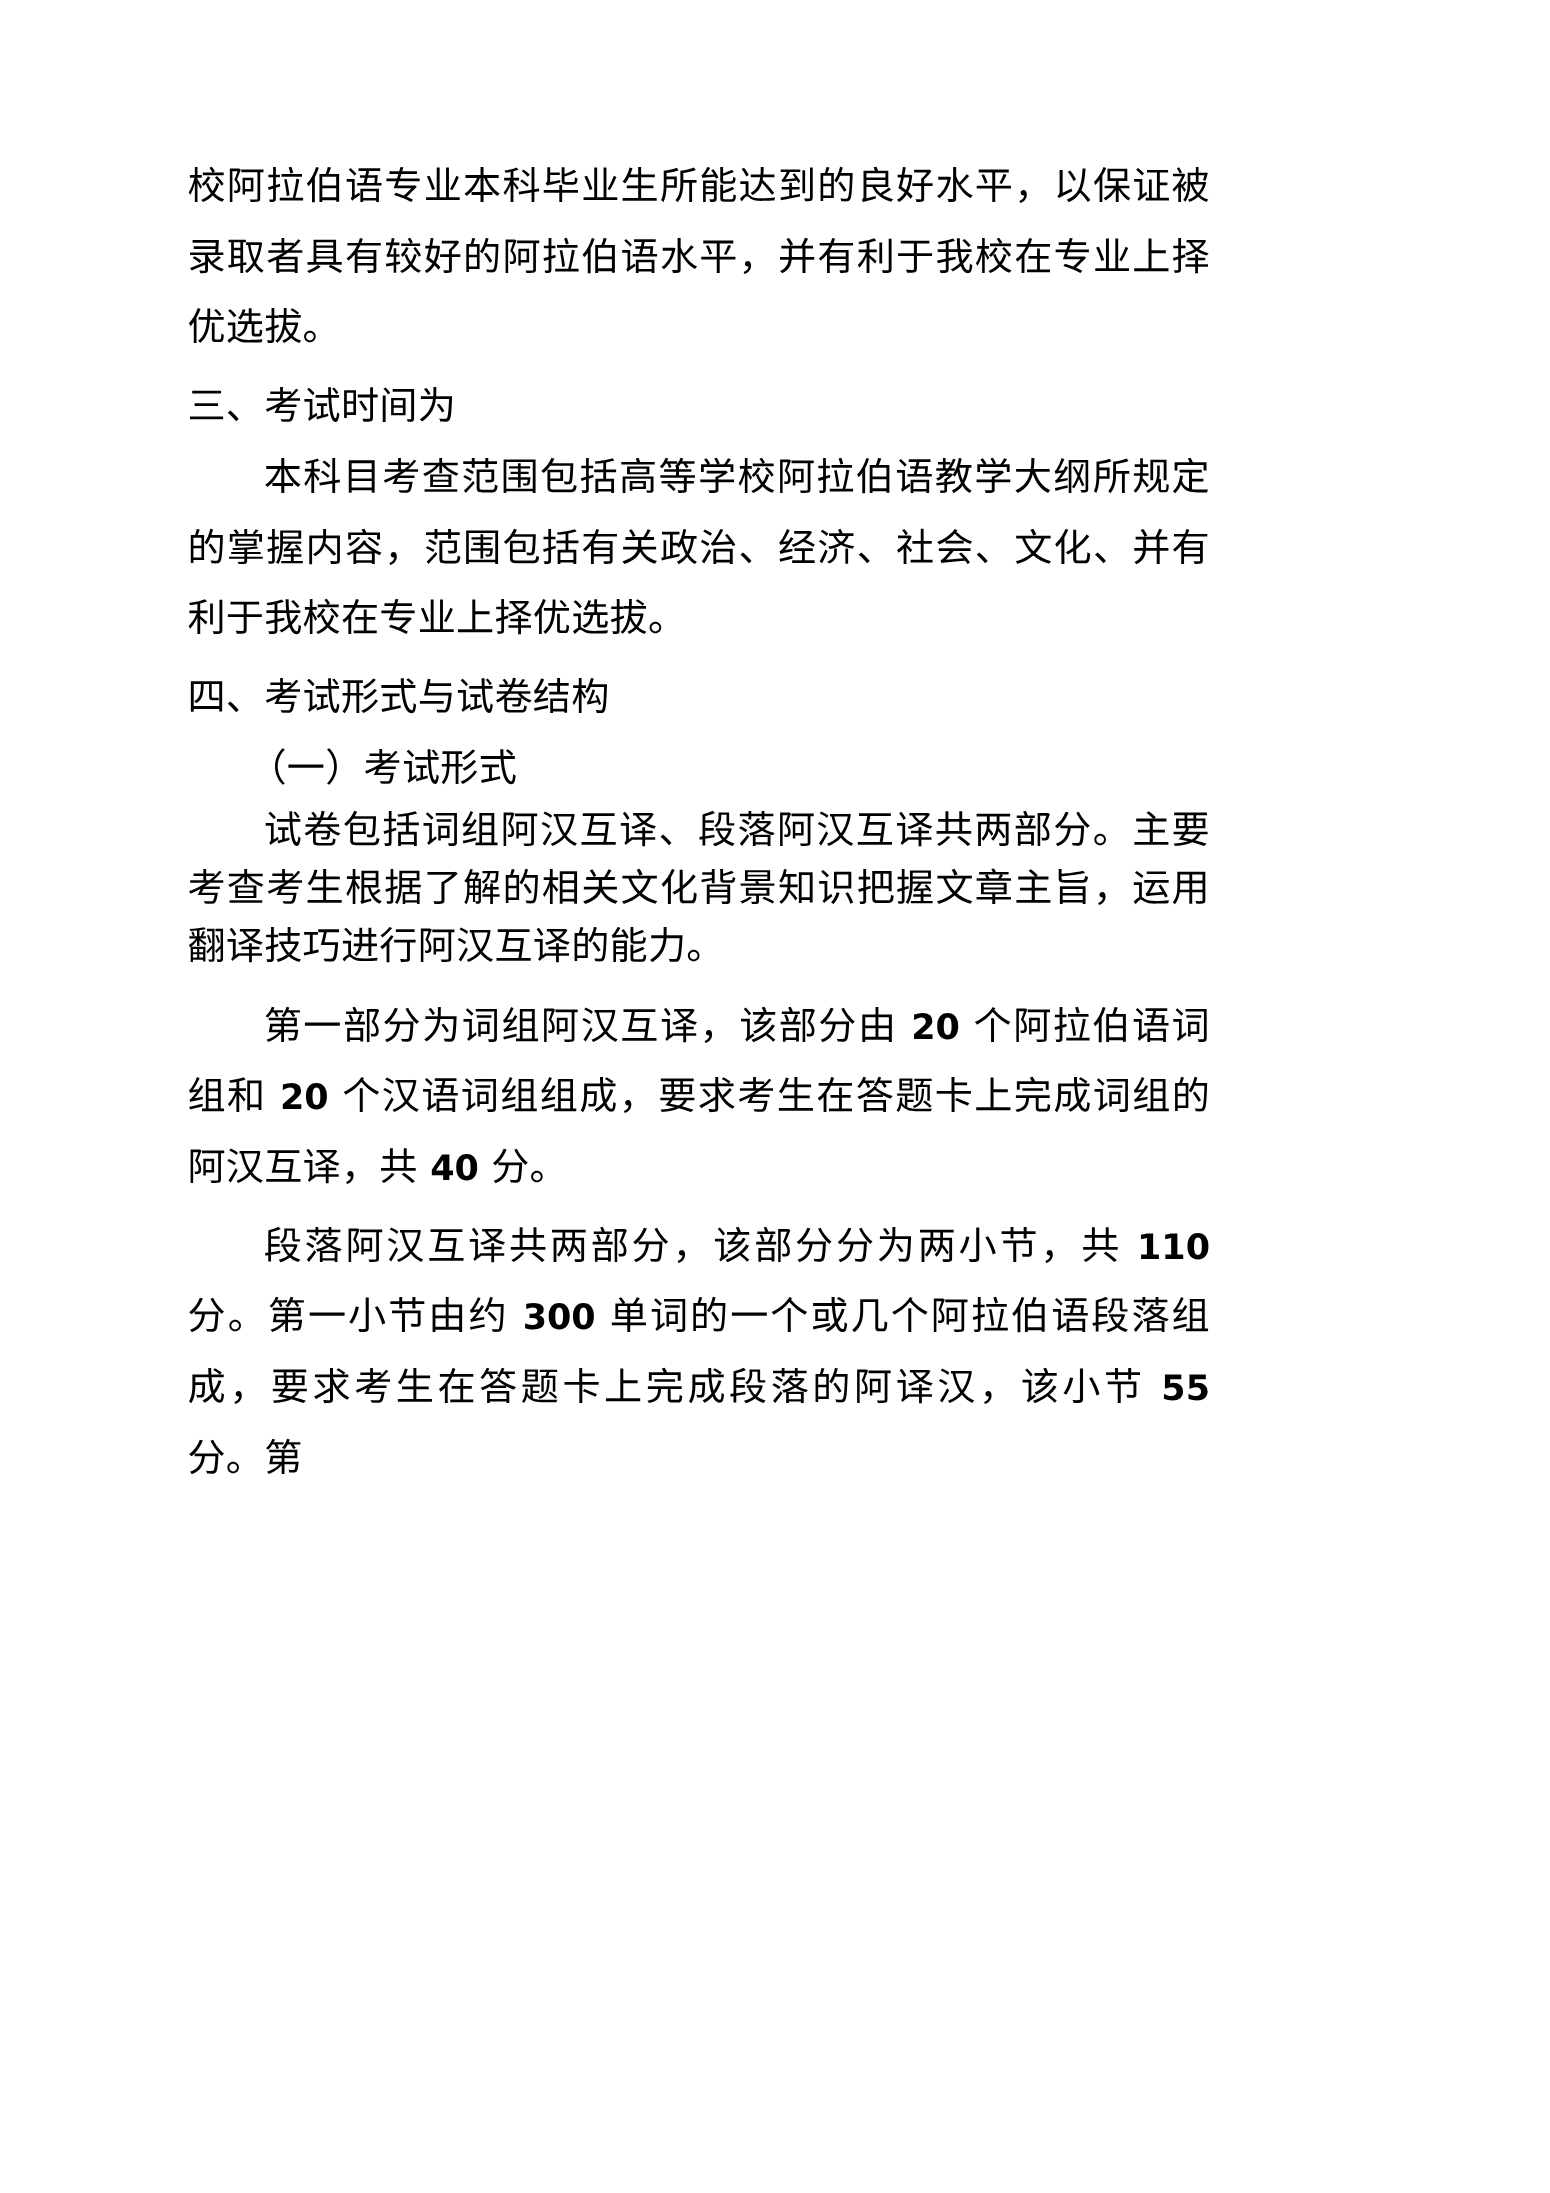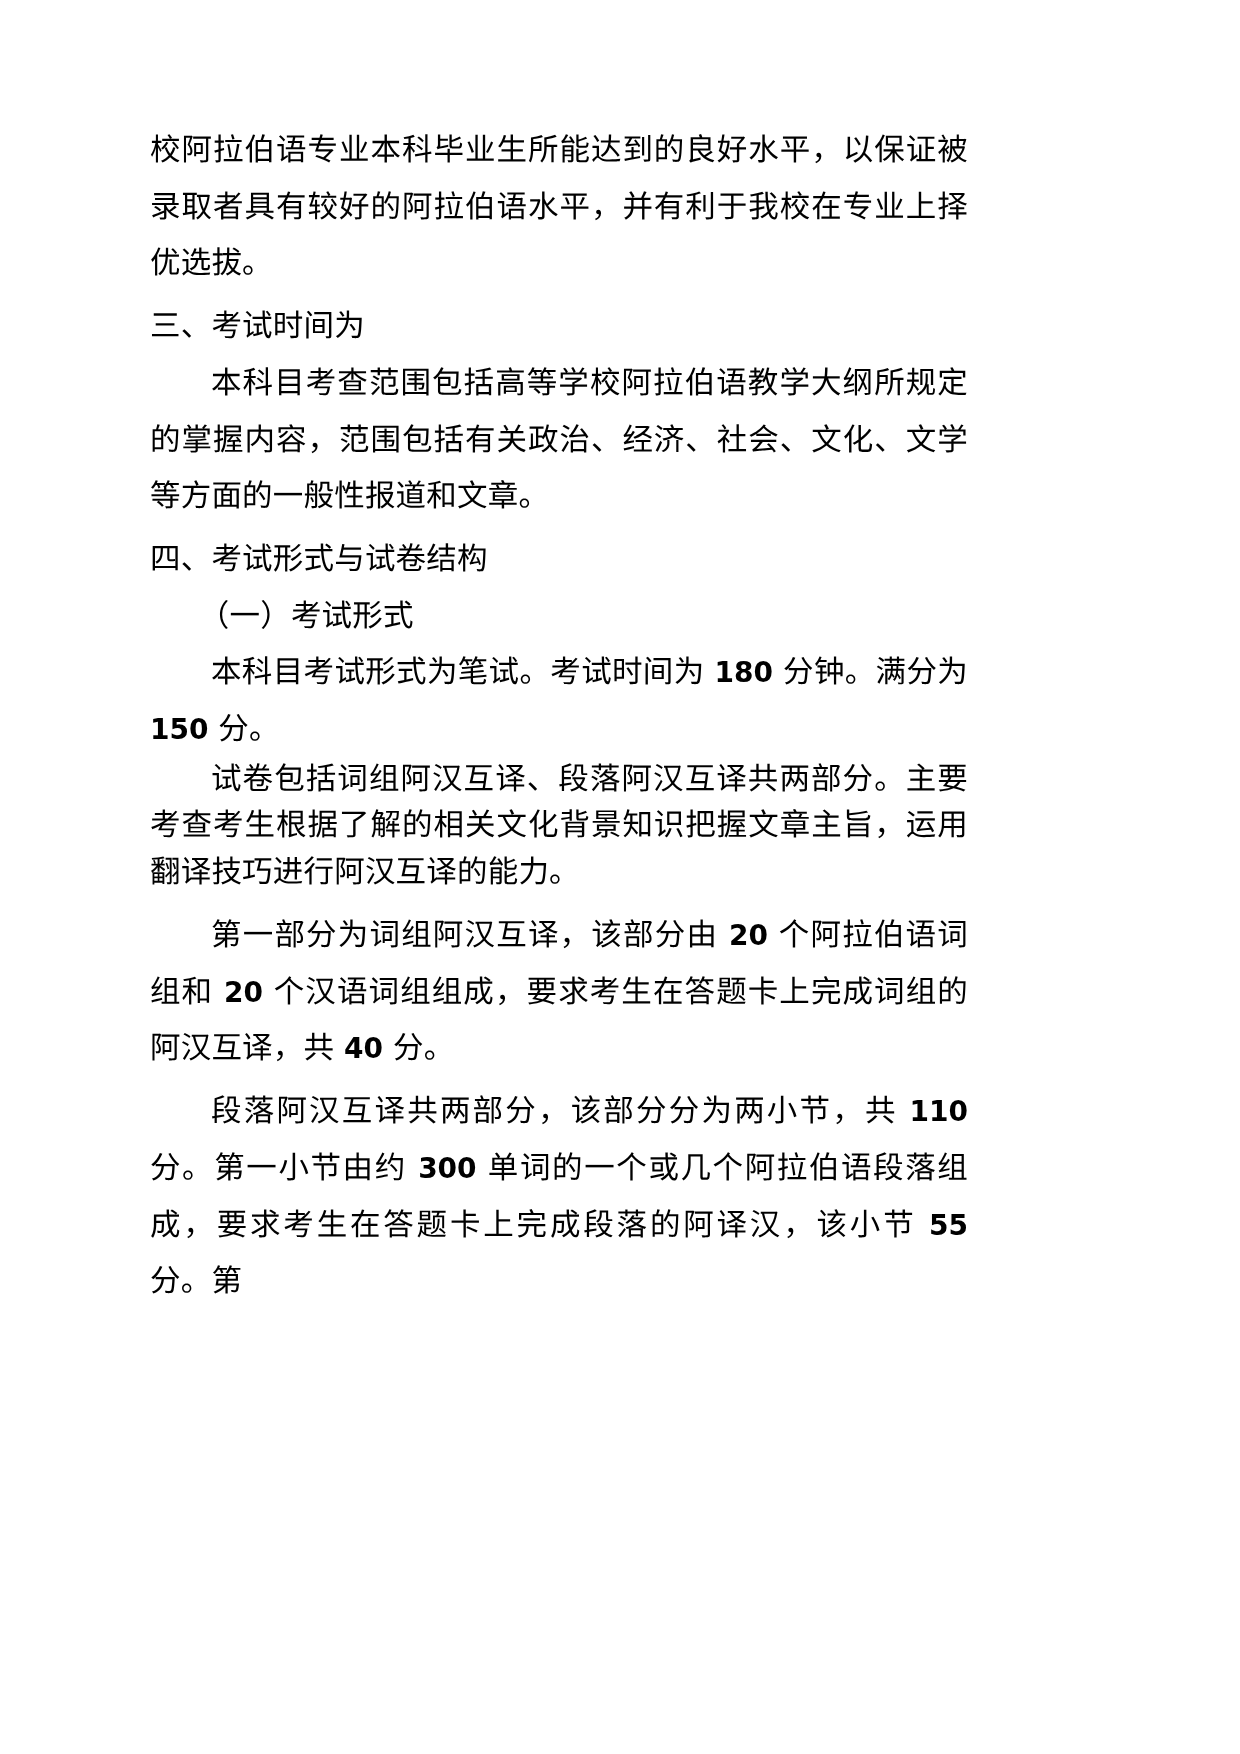--- a/index.html
+++ b/index.html
@@ -86,29 +86,28 @@
 
 <div class="page">
   <div class="content">
 
     <p class="para">校阿拉伯语专业本科毕业生所能达到的良好水平，以保证被录取者具有较好的阿拉伯语水平，并有利于我校在专业上择优选拔。</p>
 
     <div class="gap-sm"></div>
 
     <p class="heading">三、考试时间为</p>
 
-    <p class="para indent">本科目考查范围包括高等学校阿拉伯语教学大纲所规定的掌握内容，范围包括有关政治、经济、社会、文化、文学等方面的一般性报道和文章。</p>
+    <p class="para indent">本科目考查范围包括高等学校阿拉伯语教学大纲所规定的掌握内容，范围包括有关政治、经济、社会、文化、并有利于我校在专业上择优选拔。</p>
 
     <div class="gap-sm"></div>
 
     <p class="heading">四、考试形式与试卷结构</p>
 
     <p class="heading subheading">（一）考试形式</p>
 
-    <p class="para indent"><span>本科目考试形式为笔试。考试时间为 </span><span class="num">180</span><span> 分钟。满分为 </span><span class="num">150</span><span> 分。</span></p>
 
 
 
     <p class="para indent tight">试卷包括词组阿汉互译、段落阿汉互译共两部分。主要考查考生根据了解的相关文化背景知识把握文章主旨，运用翻译技巧进行阿汉互译的能力。</p>
 
     <div class="gap-md"></div>
 
     <p class="para indent"><span>第一部分为词组阿汉互译，该部分由 </span><span class="num">20</span><span> 个阿拉伯语词组和 </span><span class="num">20</span><span> 个汉语词组组成，要求考生在答题卡上完成词组的阿汉互译，共 </span><span class="num">40</span><span> 分。</span></p>
 
     <div class="gap-sm"></div>

